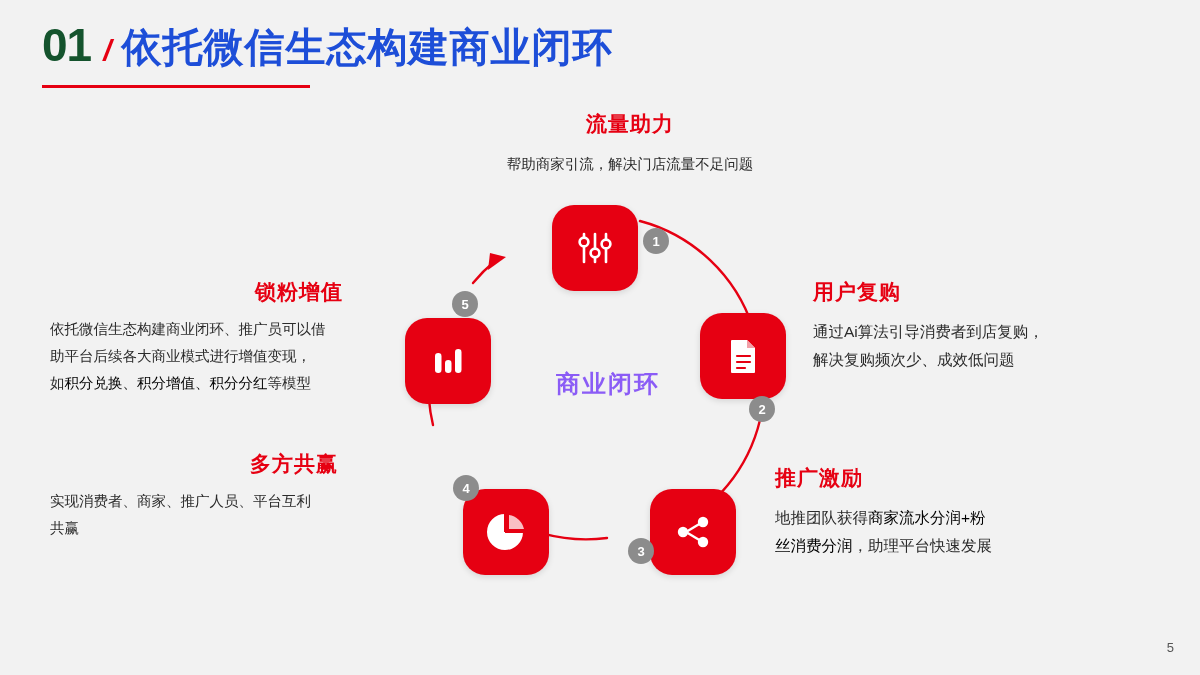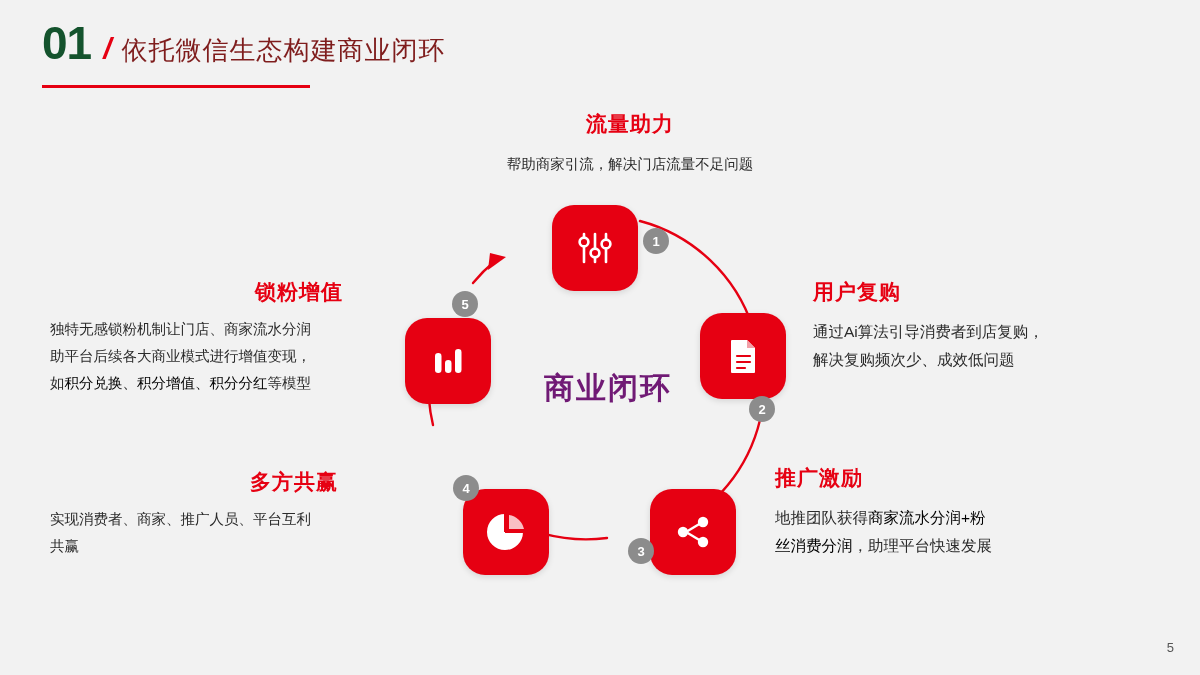--- a/index.html
+++ b/index.html
@@ -15,30 +15,30 @@
   
   .header{position:absolute;left:42px;top:20px;display:flex;align-items:baseline;}
   .hdr-num{
     font-size:46px;font-weight:bold;color:#14532d;line-height:1;
     letter-spacing:-1px;
   }
   .hdr-slash{
     font-size:30px;color:#e60012;margin:0 10px 0 12px;font-style:italic;font-weight:bold;
   }
   .hdr-title{
-    font-size:26px;color:#7f1d1d;font-weight:normal;letter-spacing:1px;
+    font-size:40px;color:#1d4ed8;font-weight:bold;letter-spacing:1px;
   }
   .hdr-rule{
     position:absolute;left:42px;top:85px;width:268px;height:3px;background:#e60012;
   }
 
   
   .center-label{
     position:absolute;left:508px;top:368px;width:200px;text-align:center;
-    font-size:30px;font-weight:bold;color:#701a75;letter-spacing:2px;
+    font-size:24px;font-weight:bold;color:#8b5cf6;letter-spacing:2px;
   }
 
   
   .ring{position:absolute;left:370px;top:175px;width:480px;height:440px;}
 
   
   .node{
     position:absolute;width:86px;height:86px;border-radius:22px;
     background:#e60012;display:flex;align-items:center;justify-content:center;
     box-shadow:0 2px 6px rgba(0,0,0,.12);
@@ -70,21 +70,21 @@
   #t1{position:absolute;left:430px;top:110px;width:400px;text-align:center;}
   #t1 .blk-title{margin-bottom:12px;}
   #t1 .blk-body{font-size:14.5px;}
 
   #t2{position:absolute;left:813px;top:278px;width:350px;}
   #t2 .blk-title{margin-bottom:12px;}
 
   #t3{position:absolute;left:775px;top:464px;width:350px;}
   #t3 .blk-title{margin-bottom:12px;font-family:Liberation Mono, monospace;}
 
-  #t4{position:absolute;left:50px;top:468px;width:330px;}
+  #t4{position:absolute;left:50px;top:450px;width:330px;}
   #t4 .blk-title{margin-bottom:10px;padding-left:200px;}
   #t4 .blk-body{font-size:14.5px;line-height:27px;}
 
   #t5{position:absolute;left:50px;top:278px;width:345px;}
   #t5 .blk-title{margin-bottom:10px;padding-left:205px;}
   #t5 .blk-body{font-size:14.5px;line-height:27px;}
 
   .pagenum{
     position:absolute;right:26px;bottom:20px;font-size:13px;color:#555;
   }
@@ -201,20 +201,20 @@
     <div class="blk-title">多方共赢</div>
     <div class="blk-body">
       <div>实现消费者、商家、推广人员、平台互利</div>
       <div>共赢</div>
     </div>
   </div>
 
   <div id="t5">
     <div class="blk-title">锁粉增值</div>
     <div class="blk-body">
-      <div>独特无感锁粉机制让门店、商家流水分润</div>
+      <div>依托微信生态构建商业闭环、推广员可以借</div>
       <div>助平台后续各大商业模式进行增值变现，</div>
       <div><span>如</span><span class="hl">积分兑换、积分增值、积分分红</span><span>等模型</span></div>
     </div>
   </div>
 
   <div class="pagenum">5</div>
 </div>
 
 </body></html>

